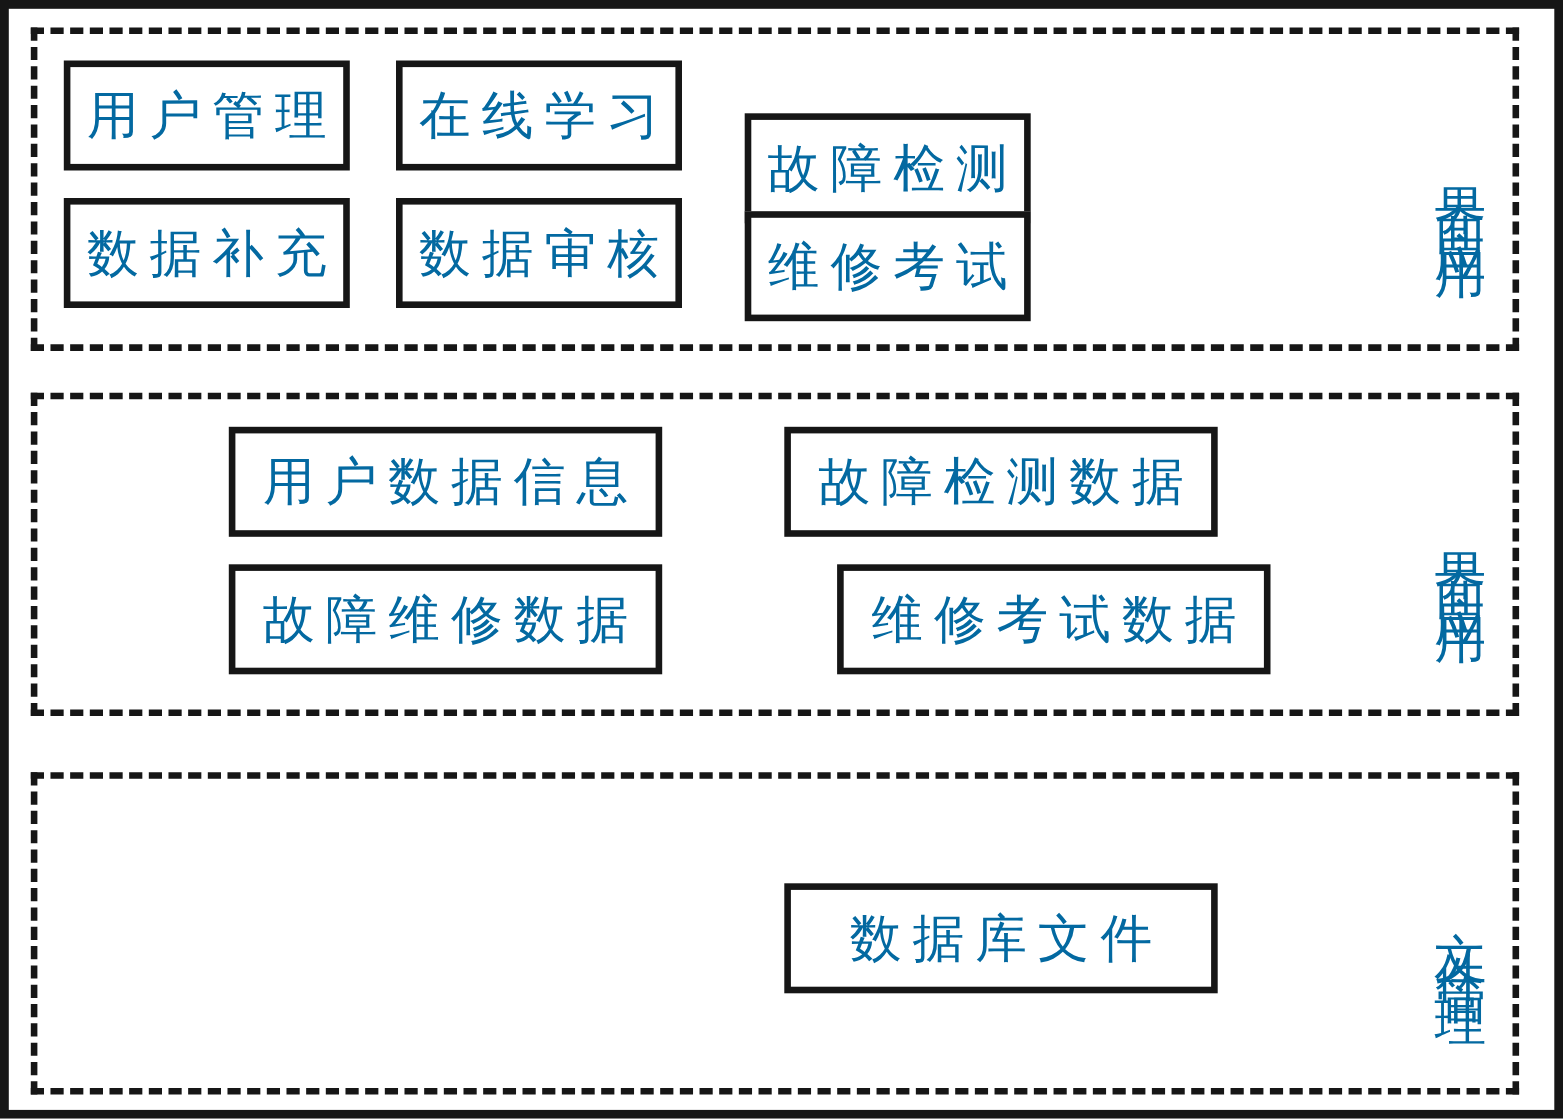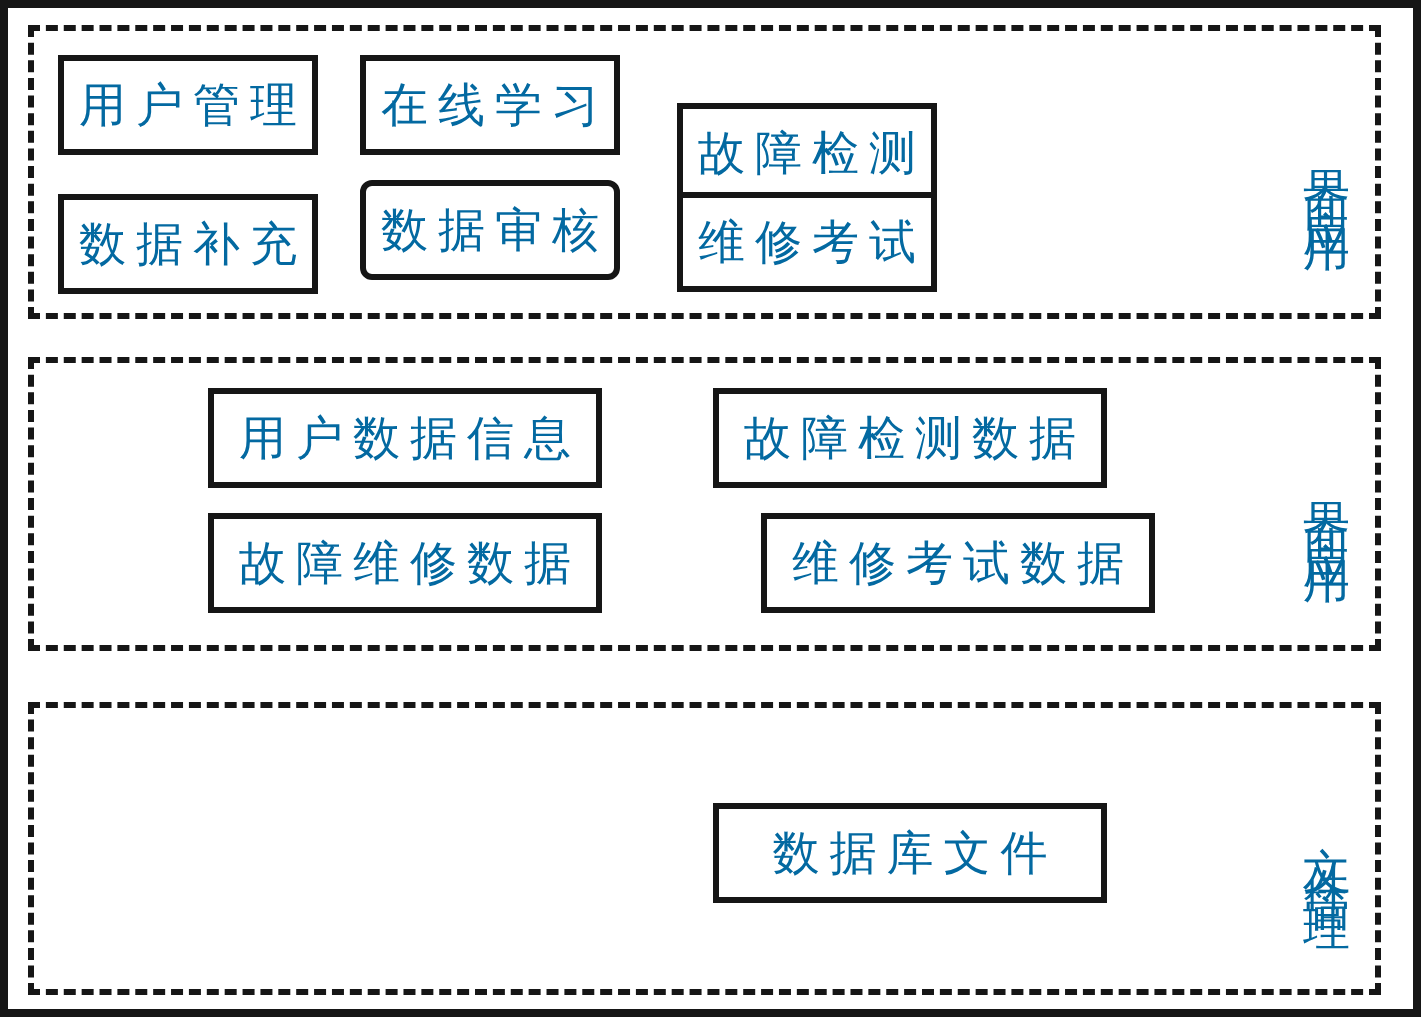--- a/index.html
+++ b/index.html
@@ -39,22 +39,22 @@
     letter-spacing: 10px;
     padding-left: 10px;
     white-space: nowrap;
   }
 
   
   .s1-b1 { left: 24px;  top: 24px;  width: 260px; height: 100px; }
   .s1-b2 { left: 326px; top: 24px;  width: 260px; height: 100px; }
   .s1-b3 { left: 643px; top: 24px;  width: 260px; height: 100px; margin-top: 48px; }
   .s1-b4 { left: 961px; top: 87px;  width: 260px; height: 100px; }
-  .s1-b5 { left: 24px;  top: 163px; width: 260px; height: 100px; }
-  .s1-b6 { left: 326px; top: 149px; width: 260px; height: 100px; border-radius: 12px; }
+  .s1-b5 { left: 24px;  top: 149px; width: 260px; height: 100px; }
+  .s1-b6 { left: 326px; top: 149px; width: 260px; height: 100px; }
   .s1-b7 { left: 643px; top: 161px; width: 260px; height: 100px; }
 
   
   .s2-b1 { left: 174px; top: 25px;  width: 394px; height: 100px; }
   .s2-b2 { left: 679px; top: 25px;  width: 394px; height: 100px; }
   .s2-b3 { left: 174px; top: 150px; width: 394px; height: 100px; }
   .s2-b4 { left: 679px; top: 150px; width: 394px; height: 100px; margin-left: 48px; }
 
   
   .s3-b1 { left: 174px; top: 95px;  width: 394px; height: 100px; }

